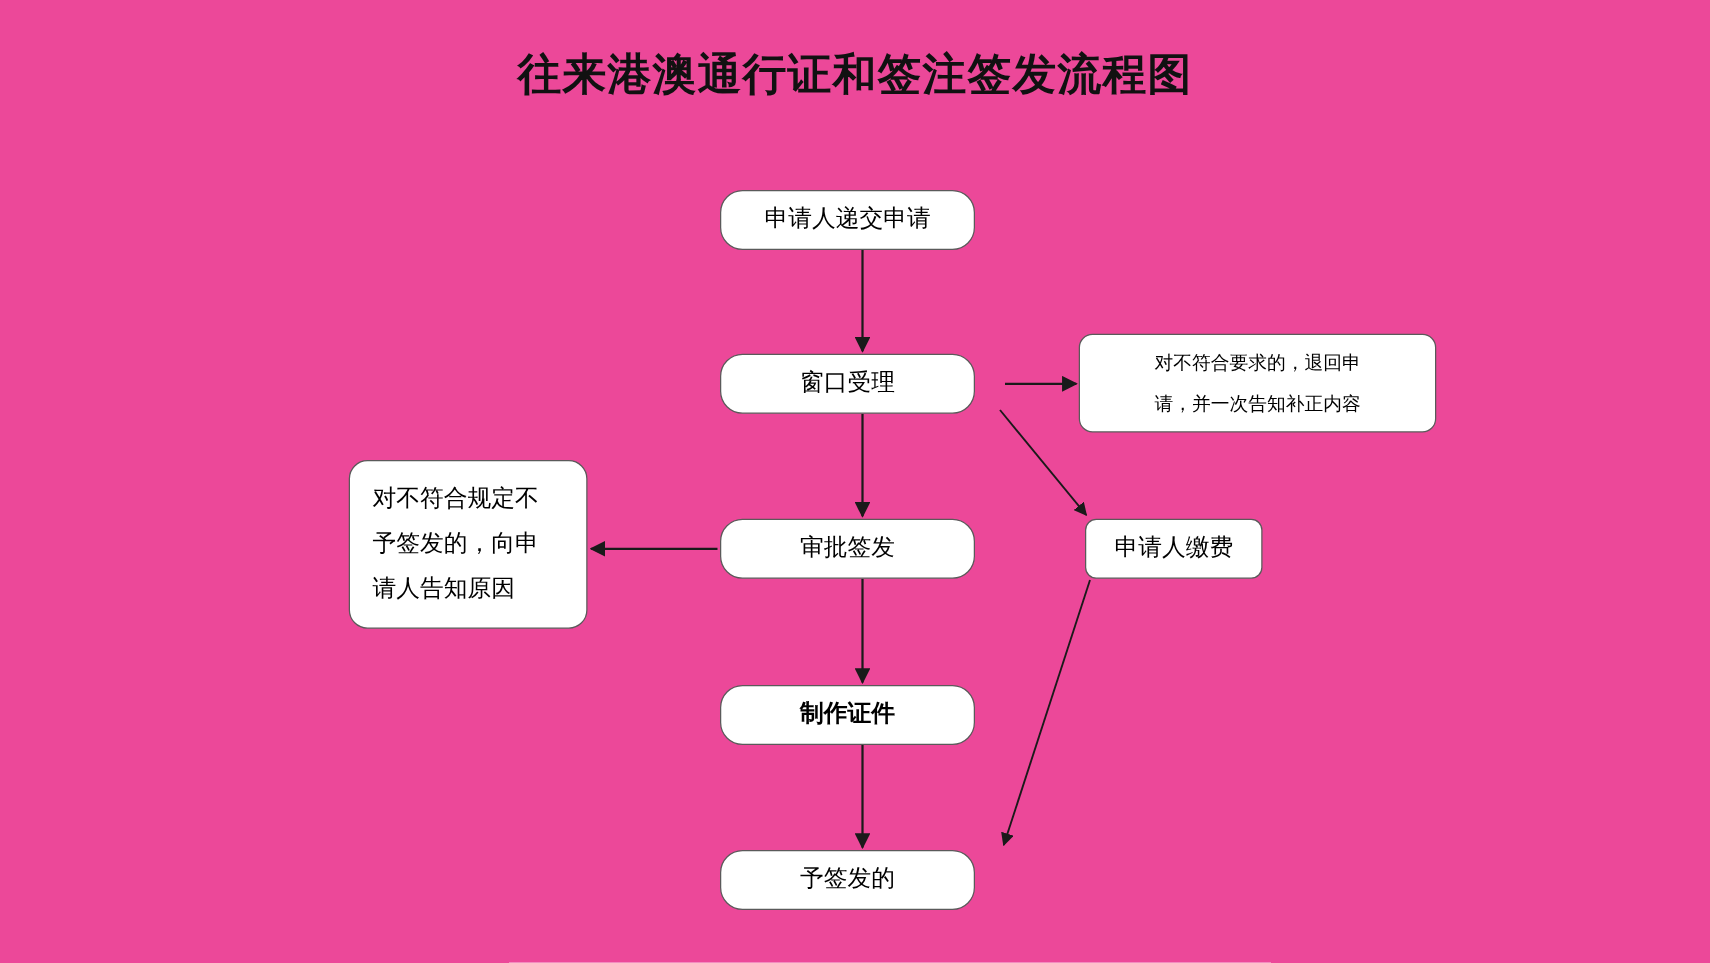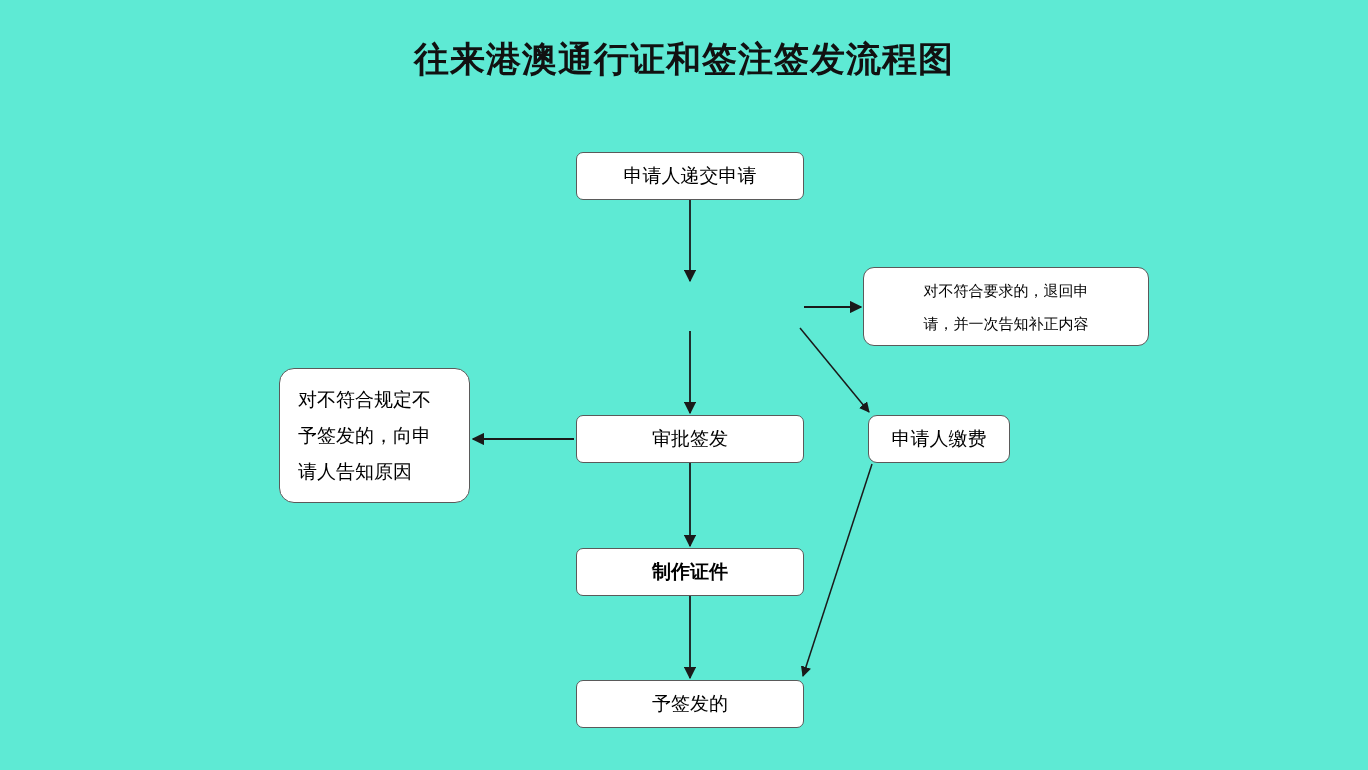--- a/index.html
+++ b/index.html
@@ -11,21 +11,21 @@
     width: 1368px;
     height: 770px;
     font-family: "Liberation Sans", "DejaVu Sans", sans-serif;
     color: #000000;
     overflow: hidden;
   }
   #canvas {
     position: relative;
     width: 1368px;
     height: 770px;
-    background: #5eead4;
+    background: #ec4899;
   }
   #title {
     position: absolute;
     left: 0;
     top: 36px;
     width: 1368px;
     text-align: center;
     font-size: 35px;
     font-weight: bold;
     letter-spacing: 1px;
@@ -55,23 +55,23 @@
   .node .label {
     display: block;
     width: 100%;
     padding: 0 8px;
     box-sizing: border-box;
     white-space: pre-line;
   }
   
   .node.step {
     left: 576px;
-    width: 228px;
+    width: 204px;
     height: 48px;
-    border-radius: 7px;
+    border-radius: 18px;
     font-size: 19px;
     line-height: 24px;
   }
   #node-submit  { top: 152px; }
   #node-accept  { top: 283px; }
   #node-approve { top: 415px; }
   #node-produce { top: 548px; font-weight: bold; }
   #node-collect { top: 680px; }
 
   
@@ -137,20 +137,23 @@
 
     <line x1="690" y1="596" x2="690" y2="678" stroke="#1a1a1a" stroke-width="1.8" marker-end="url(#arrow-end)"></line>
 
     <line x1="872" y1="464" x2="803" y2="676" stroke="#1a1a1a" stroke-width="1.5" marker-end="url(#arrow-end)"></line>
   </svg>
 
   <div class="node step" id="node-submit">
     <span class="label">申请人递交申请</span>
   </div>
 
+  <div class="node step" id="node-accept">
+    <span class="label">窗口受理</span>
+  </div>
 
   <div class="node" id="node-return">
     <span class="label">对不符合要求的，退回申
 请，并一次告知补正内容</span>
   </div>
 
   <div class="node step" id="node-approve">
     <span class="label">审批签发</span>
   </div>
 

